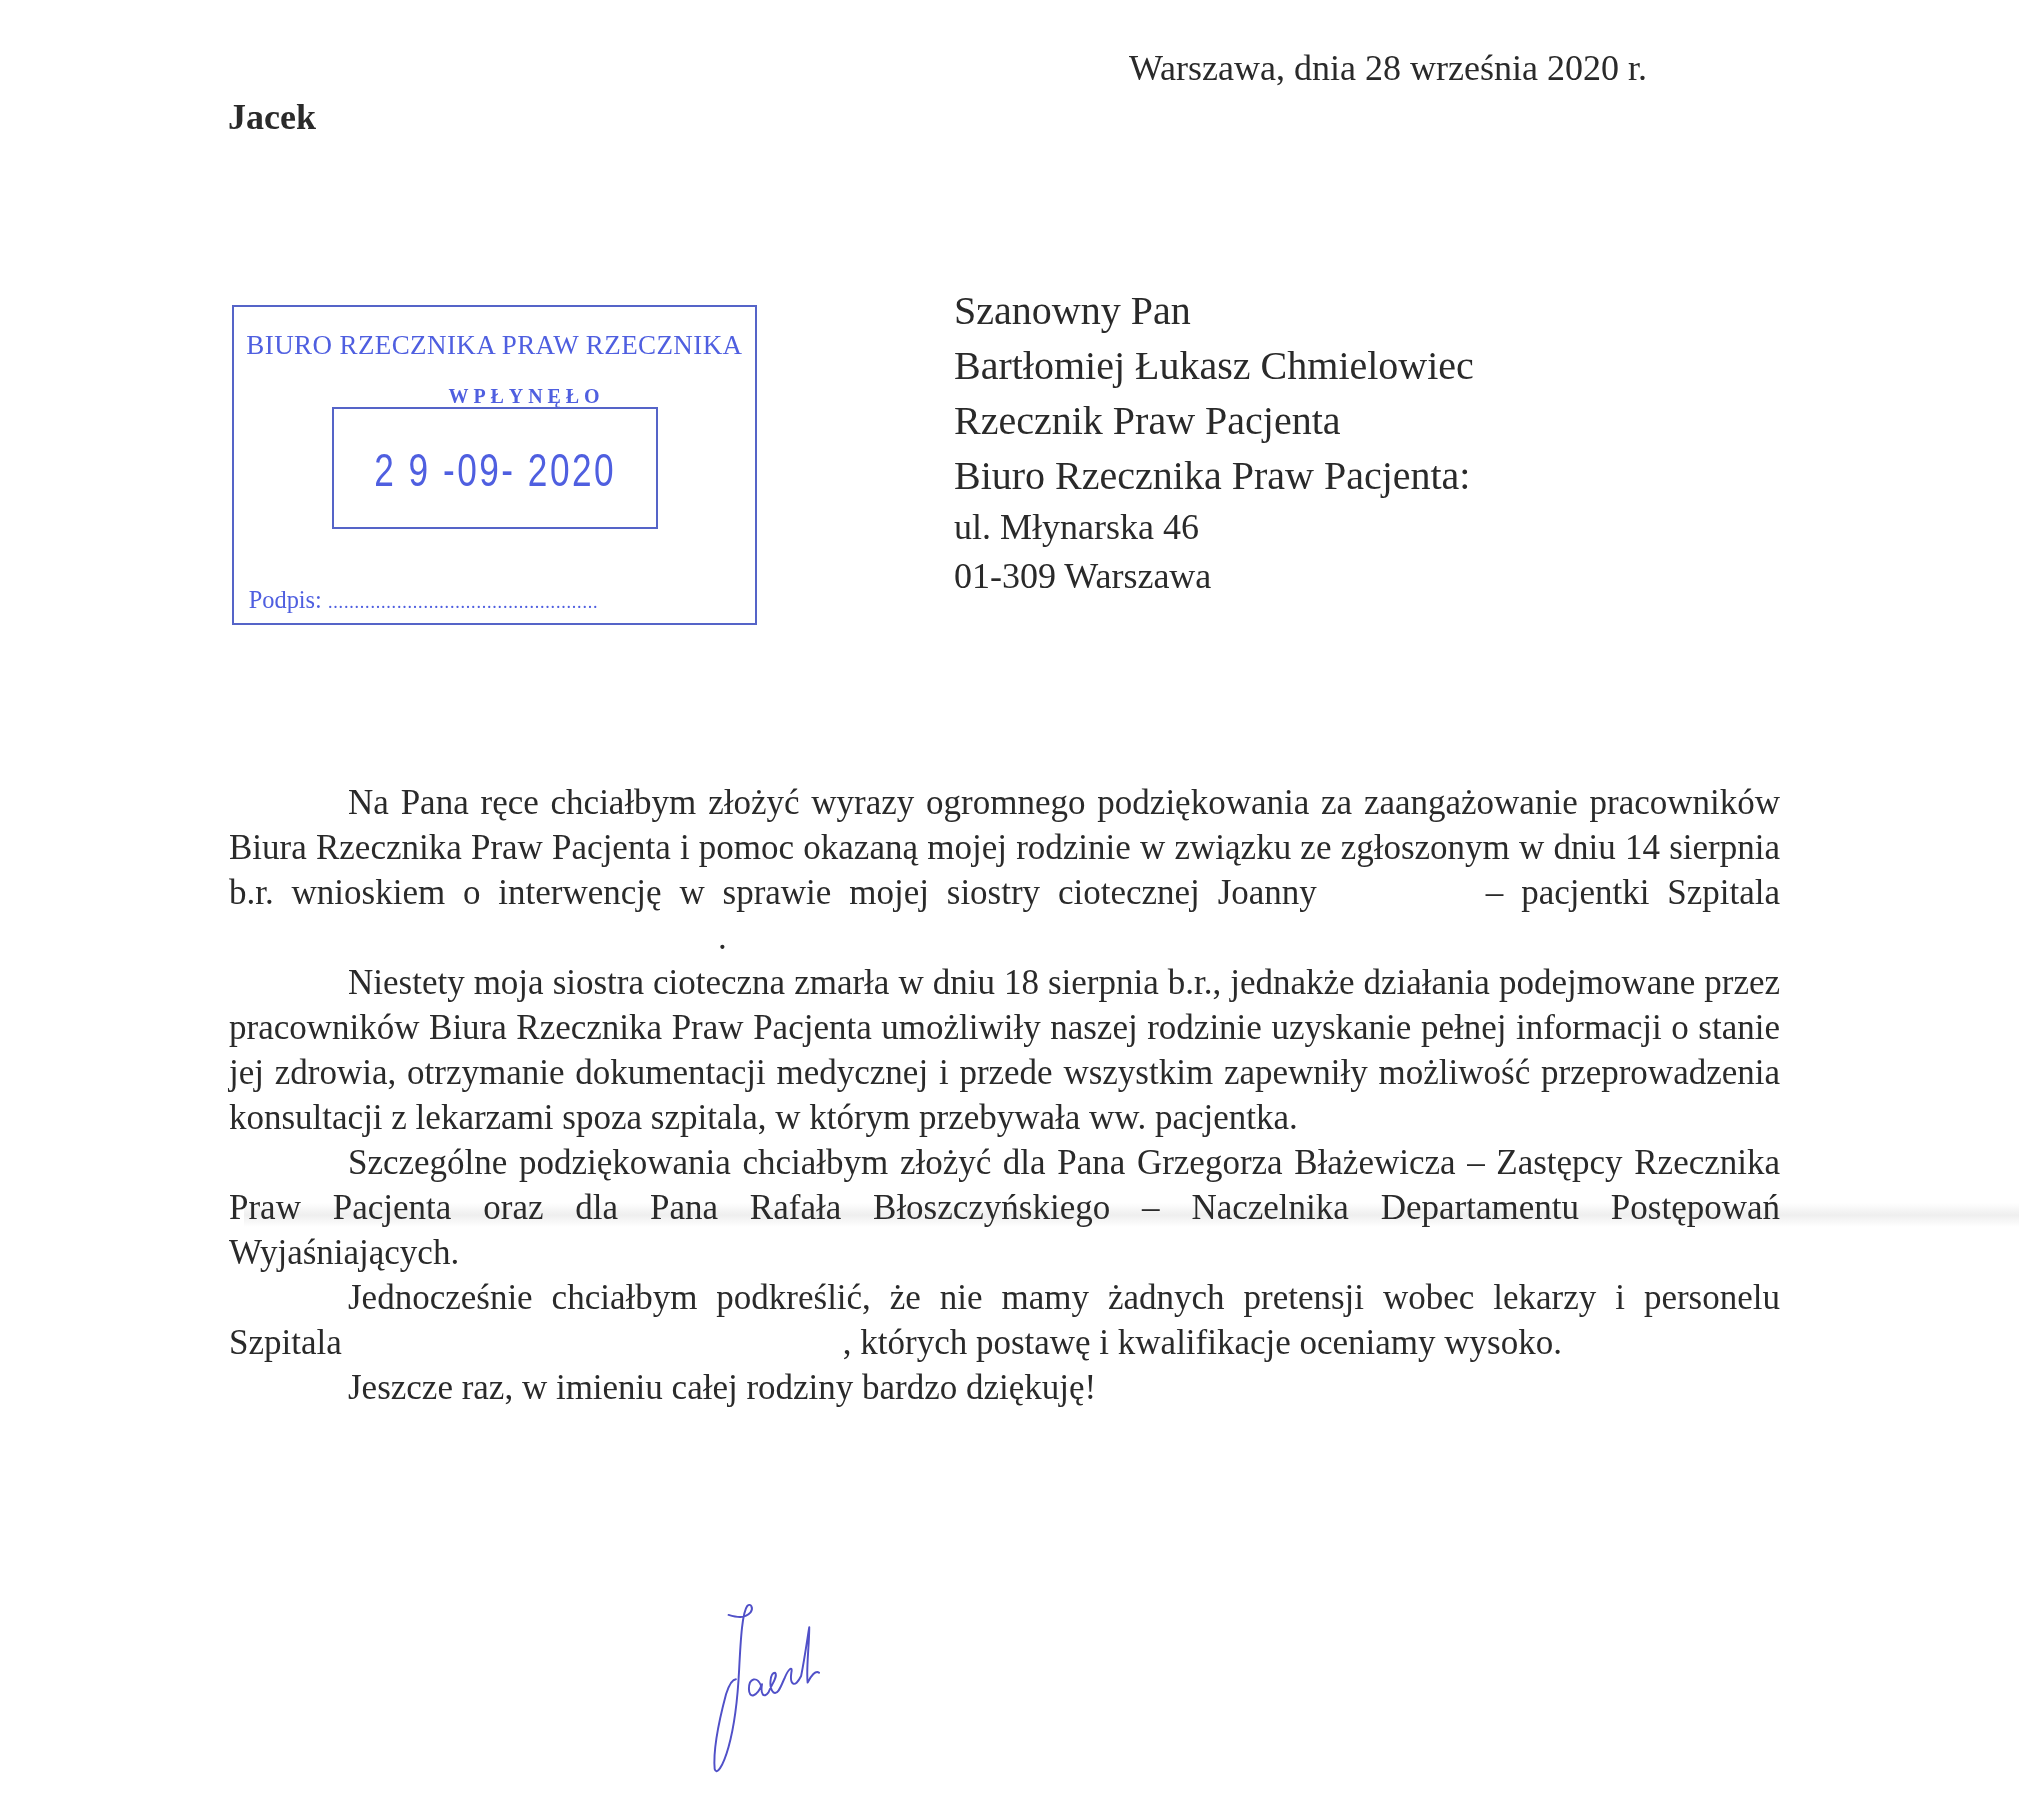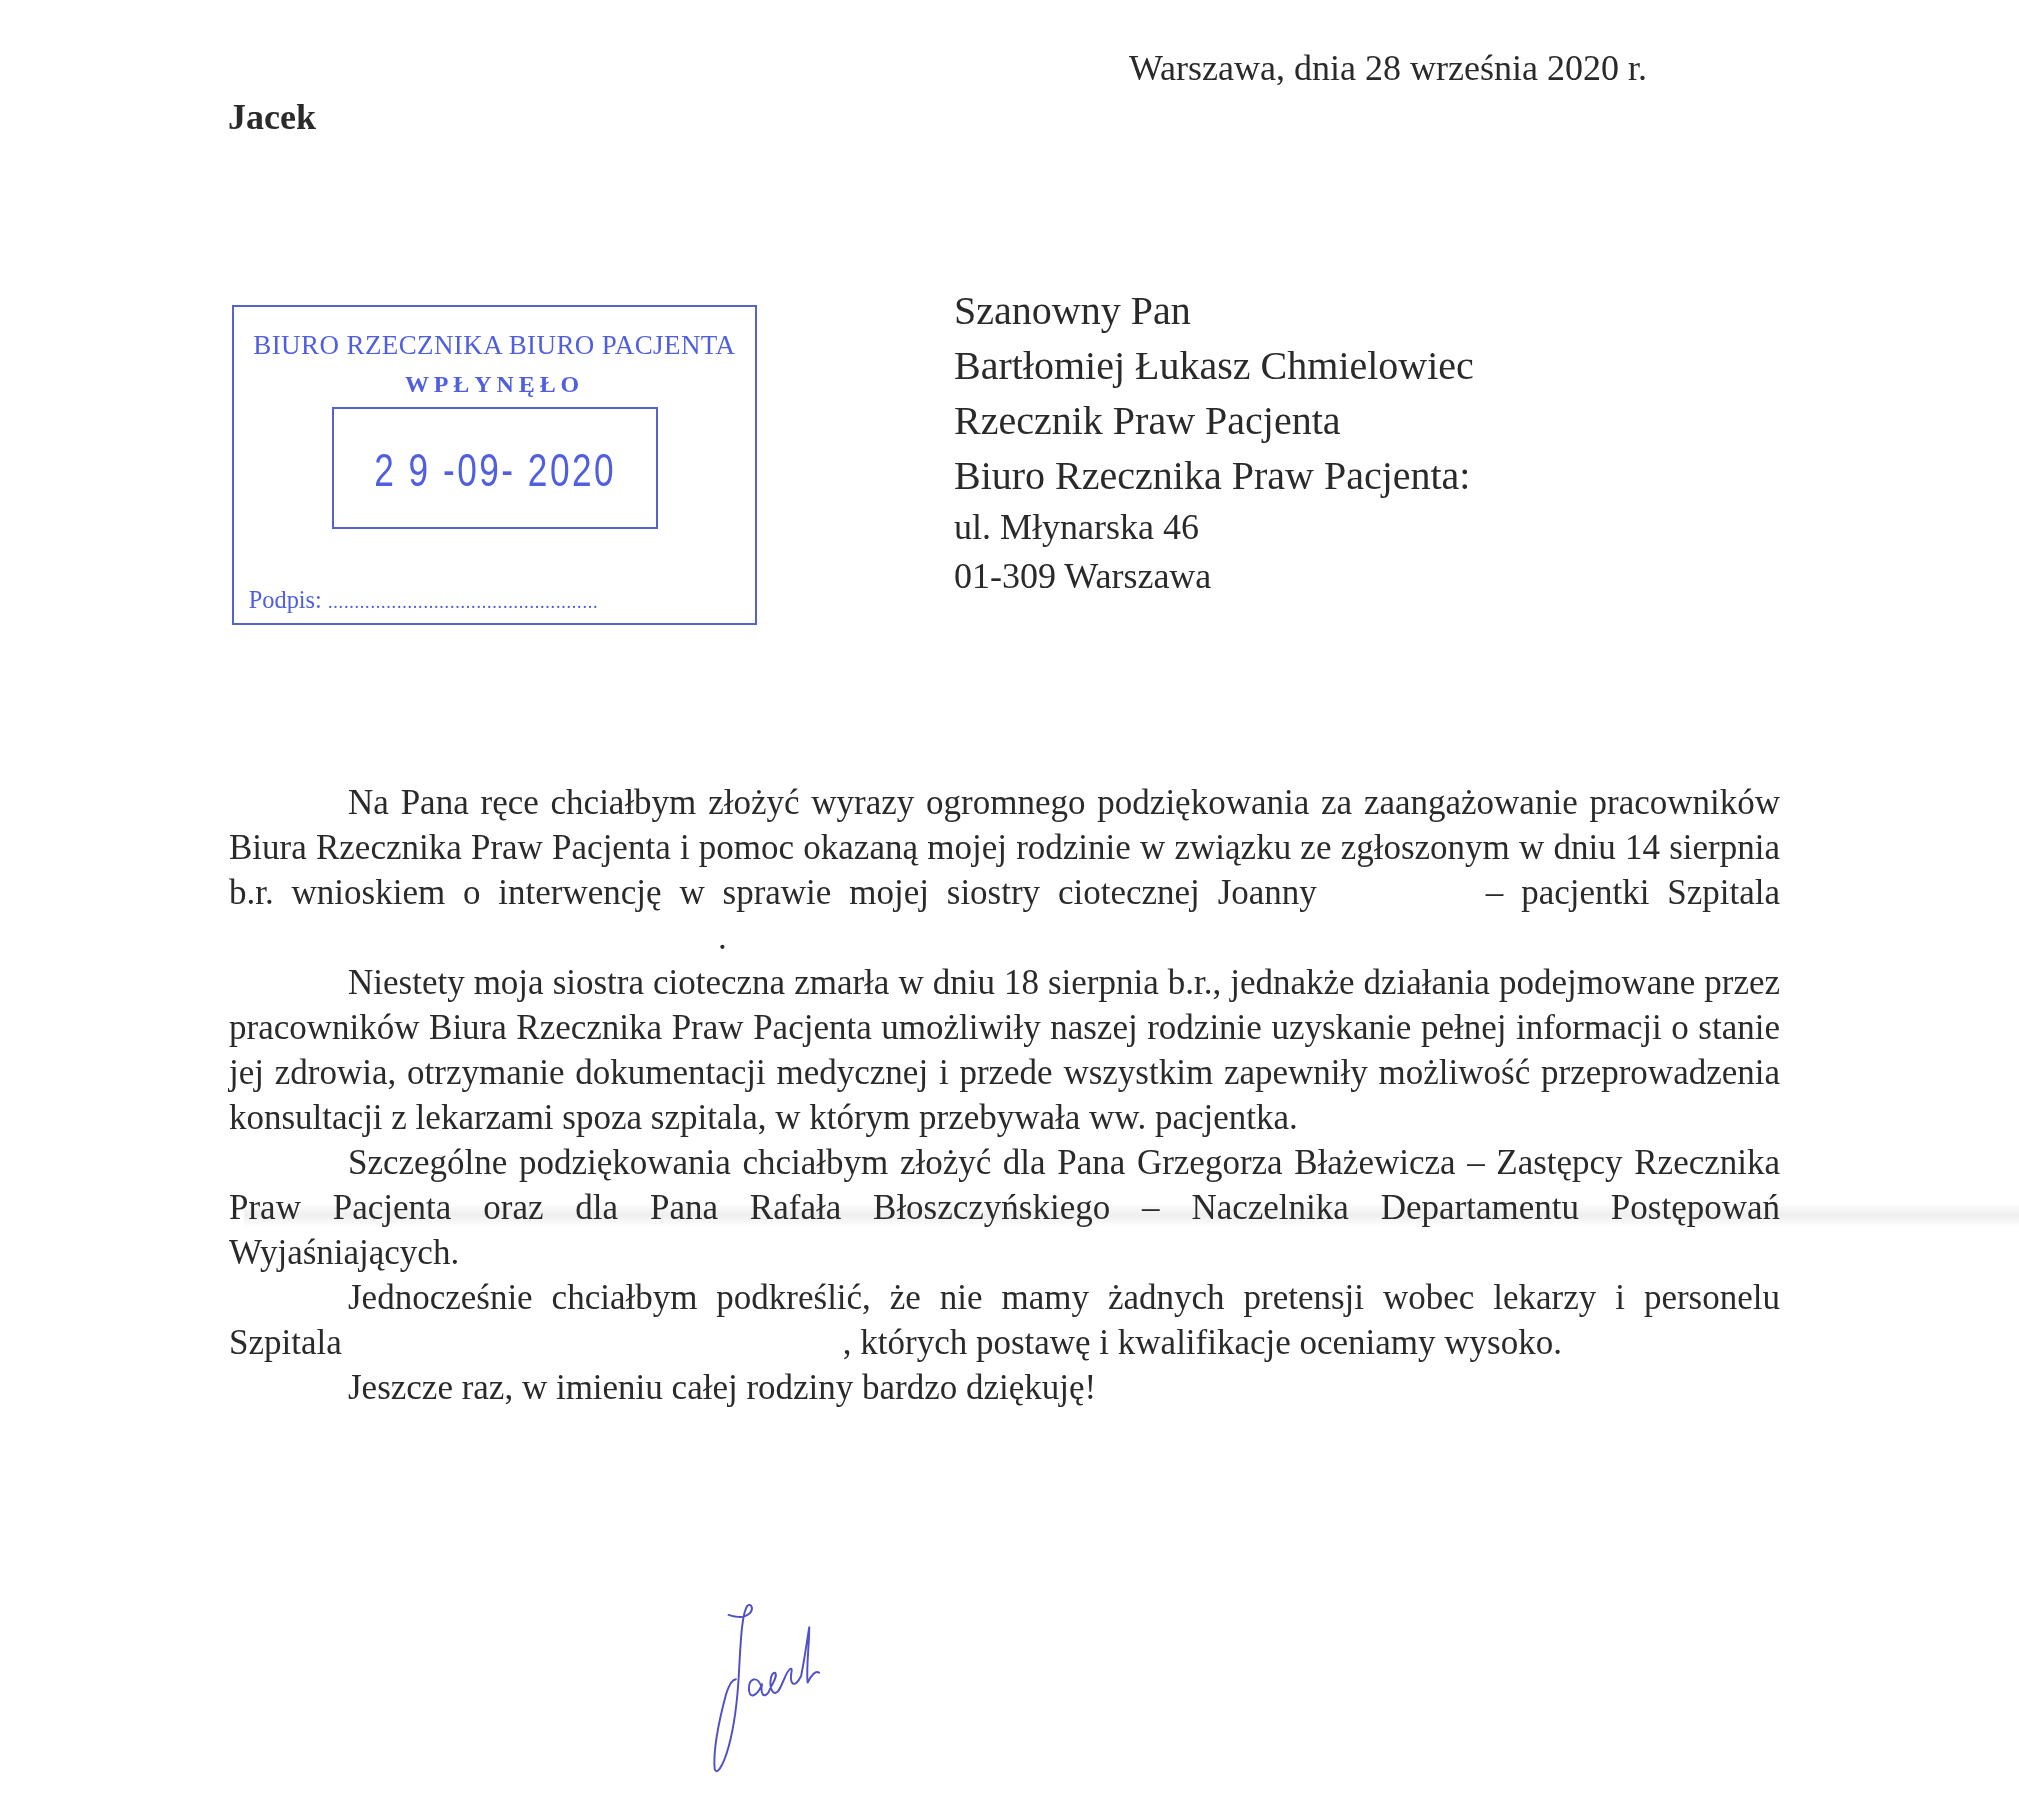--- a/index.html
+++ b/index.html
@@ -24,22 +24,22 @@
     .stamp {
       position: absolute; left: 232px; top: 305px; width: 521px; height: 316px;
       border: 2.4px solid #5564c8; color: #4f5fe0;
       font-family: "Liberation Serif", "DejaVu Serif", serif;
     }
     .stamp-header {
       position: absolute; left: 11.4px; top: 23px; width: 498px; text-align: center;
       font-size: 27px; letter-spacing: 0.4px; white-space: nowrap;
     }
     .stamp-received {
-      position: absolute; left: 0; top: 64px; width: 521px; text-align: center;
-      font-size: 24px; font-weight: bold; letter-spacing: 4.9px;
+      position: absolute; left: 0; top: 78px; width: 521px; text-align: center;
+      font-size: 20px; font-weight: bold; letter-spacing: 4.9px; padding-left: 32px;
     }
     .stamp-datebox {
       position: absolute; left: 98px; top: 100px; width: 322px; height: 118px;
       border: 2.4px solid #5564c8;
     }
     .stamp-date {
       position: absolute; left: 0; top: 33px; width: 322px; text-align: center;
       font-family: "Liberation Sans", "DejaVu Sans", sans-serif;
       font-size: 47px; transform: scaleX(0.75); white-space: nowrap;
       letter-spacing: 3.3px;
@@ -70,21 +70,21 @@
   </style>
 </head>
 <body>
 
 <div class="scan-smudge"></div>
 
 <div class="date-line">Warszawa, dnia 28 września 2020 r.</div>
 <div class="sender">Jacek</div>
 
 <div class="stamp">
-  <div class="stamp-header">BIURO RZECZNIKA BIURO PACJENTA</div>
+  <div class="stamp-header">BIURO RZECZNIKA PRAW RZECZNIKA</div>
   <div class="stamp-received">WPŁYNĘŁO</div>
   <div class="stamp-datebox">
     <div class="stamp-date">2 9 -09- 2020</div>
   </div>
   <div class="stamp-sign">
     <span>Podpis:</span>
     <span class="stamp-dots">...................................................</span>
   </div>
 </div>
 

